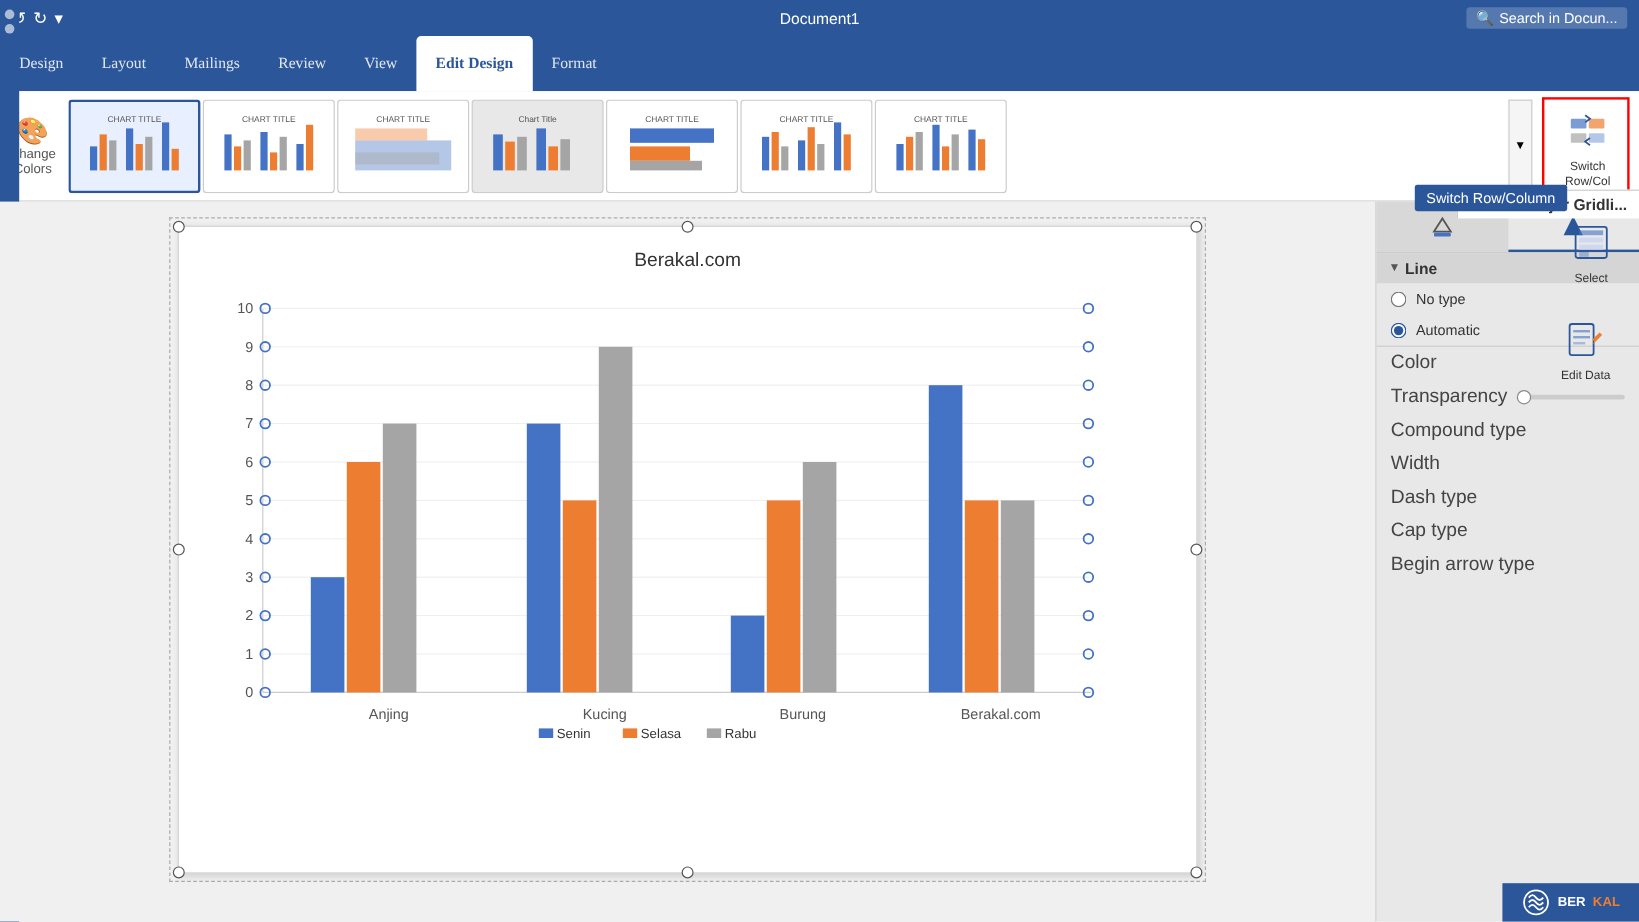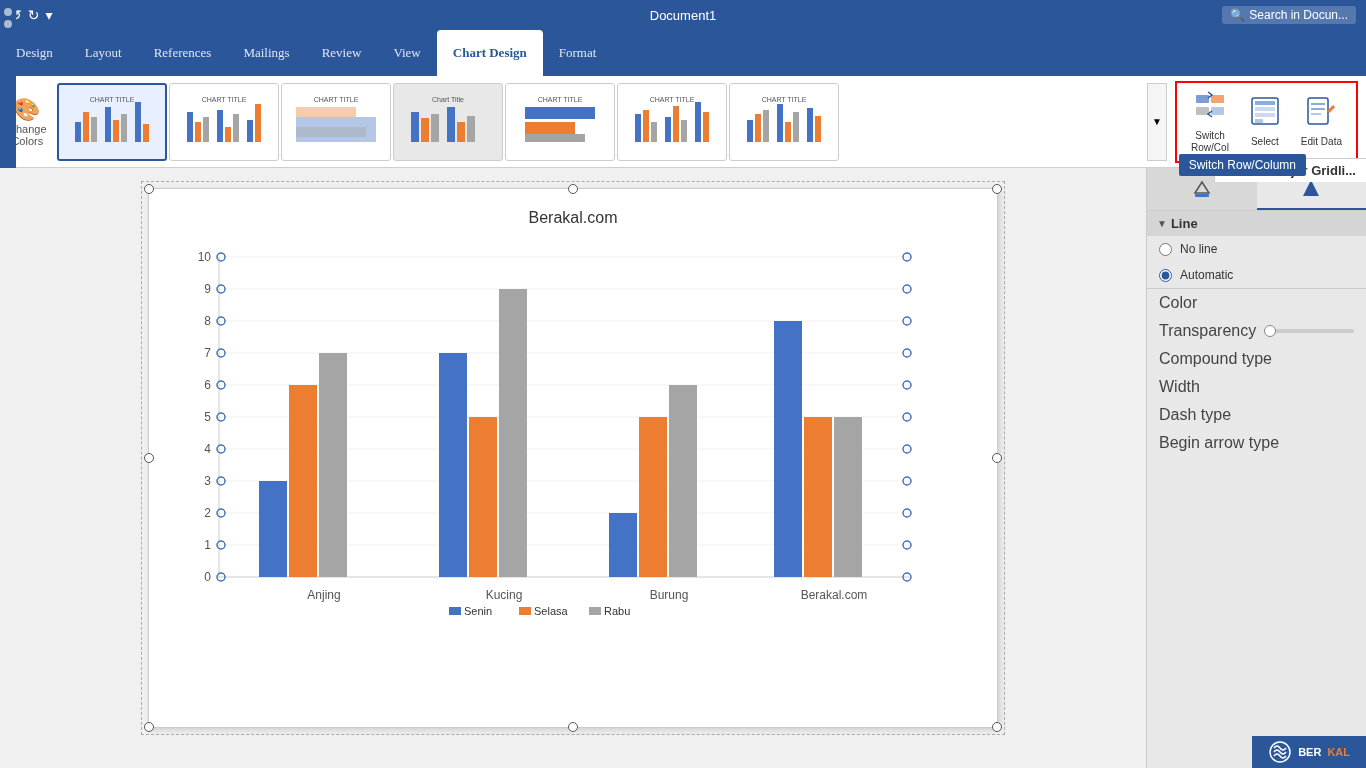--- a/index.html
+++ b/index.html
@@ -116,24 +116,25 @@
       cursor: pointer;
       font-size: 10px;
     }
 
     
     .switch-section {
       border: 2px solid red;
       background: white;
       padding: 6px;
       display: flex;
-      gap: 4px;
-      align-items: center;
+      gap: 20px;
+      align-items: flex-end;
       height: 82px;
       margin-left: 4px;
+      flex-direction: column;
     }
     .ribbon-btn {
       display: flex;
       flex-direction: column;
       align-items: center;
       padding: 4px 8px;
       cursor: pointer;
       border-radius: 3px;
       min-width: 48px;
     }
@@ -374,25 +375,24 @@
   <span>Document1</span>
   <div class="search-area">
     <span>🔍</span>
     <span style="margin-left:4px;">Search in Docun...</span>
   </div>
 </div>
 
 <div class="ribbon">
   <div class="ribbon-tab">Design</div>
   <div class="ribbon-tab">Layout</div>
-  <div class="ribbon-tab">References</div>
   <div class="ribbon-tab">Mailings</div>
   <div class="ribbon-tab">Review</div>
   <div class="ribbon-tab">View</div>
-  <div class="ribbon-tab active">Chart Design</div>
+  <div class="ribbon-tab active">Edit Design</div>
   <div class="ribbon-tab">Format</div>
 </div>
 
 <div class="ribbon-content">
 
   <div style="display:flex;flex-direction:column;align-items:center;margin-right:6px;font-size:11px;color:#555;">
     <div style="font-size:22px;color:#2b579a;">🎨</div>
     <div>Change</div>
     <div>Colors</div>
   </div>
@@ -656,21 +656,21 @@
       </div>
     </div>
 
     <div class="panel-section">
       <div class="panel-section-header">
         <span class="arrow">▼</span>
         <span>Line</span>
       </div>
       <div class="panel-row">
         <input type="radio" name="line_type" id="no_line" style="">
-        <label for="no_line">No line</label>
+        <label for="no_line">No type</label>
       </div>
       <div class="panel-row">
         <input type="radio" name="line_type" id="automatic" checked="" style="">
         <label for="automatic">Automatic</label>
       </div>
     </div>
 
     <div class="panel-label-row">
       <span>Color</span>
     </div>
@@ -687,20 +687,23 @@
     </div>
 
     <div class="panel-label-row">
       <span>Width</span>
     </div>
 
     <div class="panel-label-row">
       <span>Dash type</span>
     </div>
 
+    <div class="panel-label-row">
+      <span>Cap type</span>
+    </div>
 
     <div class="panel-label-row">
       <span>Begin arrow type</span>
     </div>
 
     <div class="watermark">
       <svg width="24" height="24" viewBox="0 0 24 24">
         <circle cx="12" cy="12" r="10" fill="none" stroke="white" stroke-width="1.5"></circle>
         <path d="M6 8 Q9 4 12 8 Q15 12 18 8" stroke="white" stroke-width="1.5" fill="none"></path>
         <path d="M6 12 Q9 8 12 12 Q15 16 18 12" stroke="white" stroke-width="1.5" fill="none"></path>

